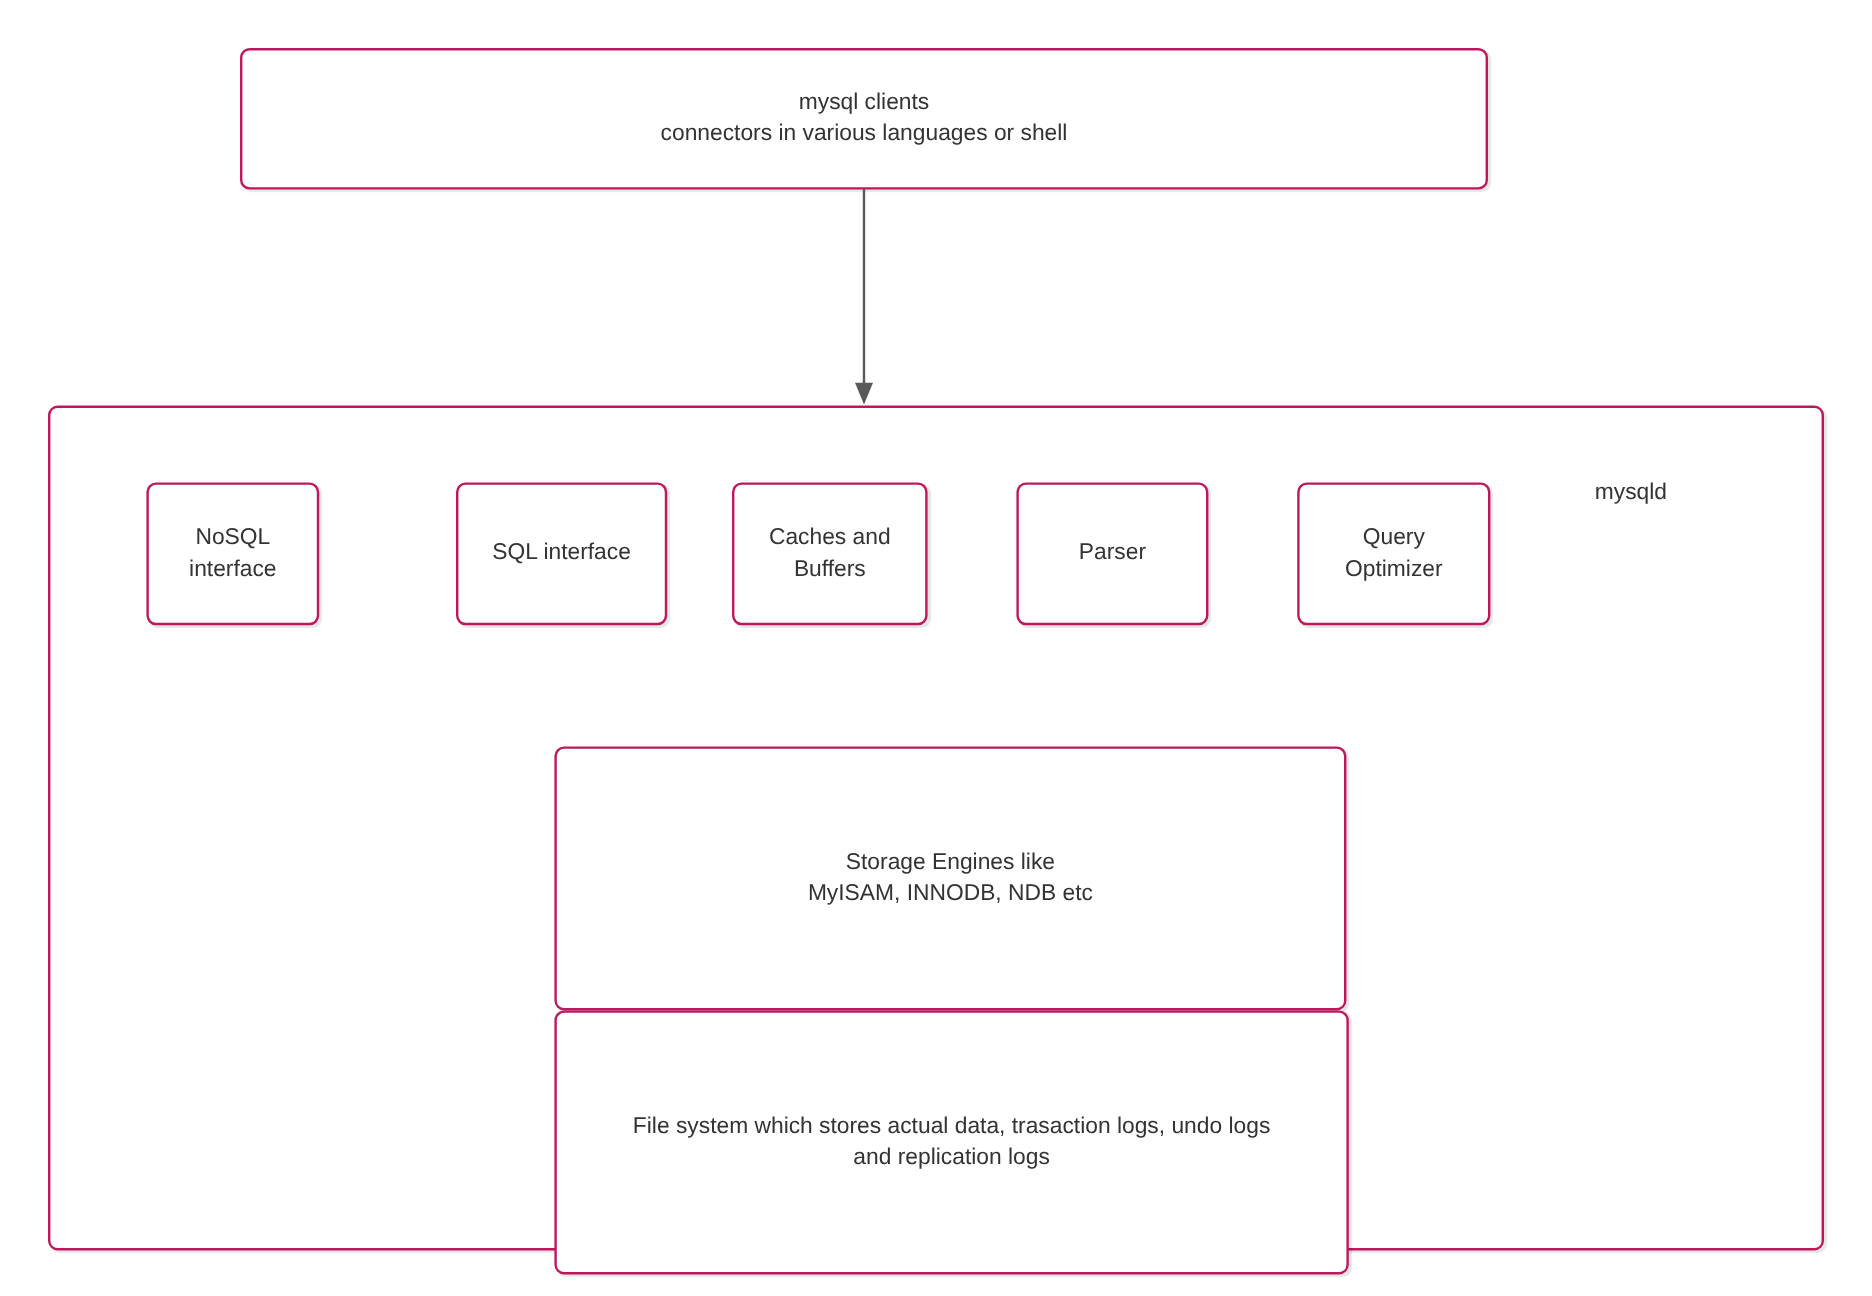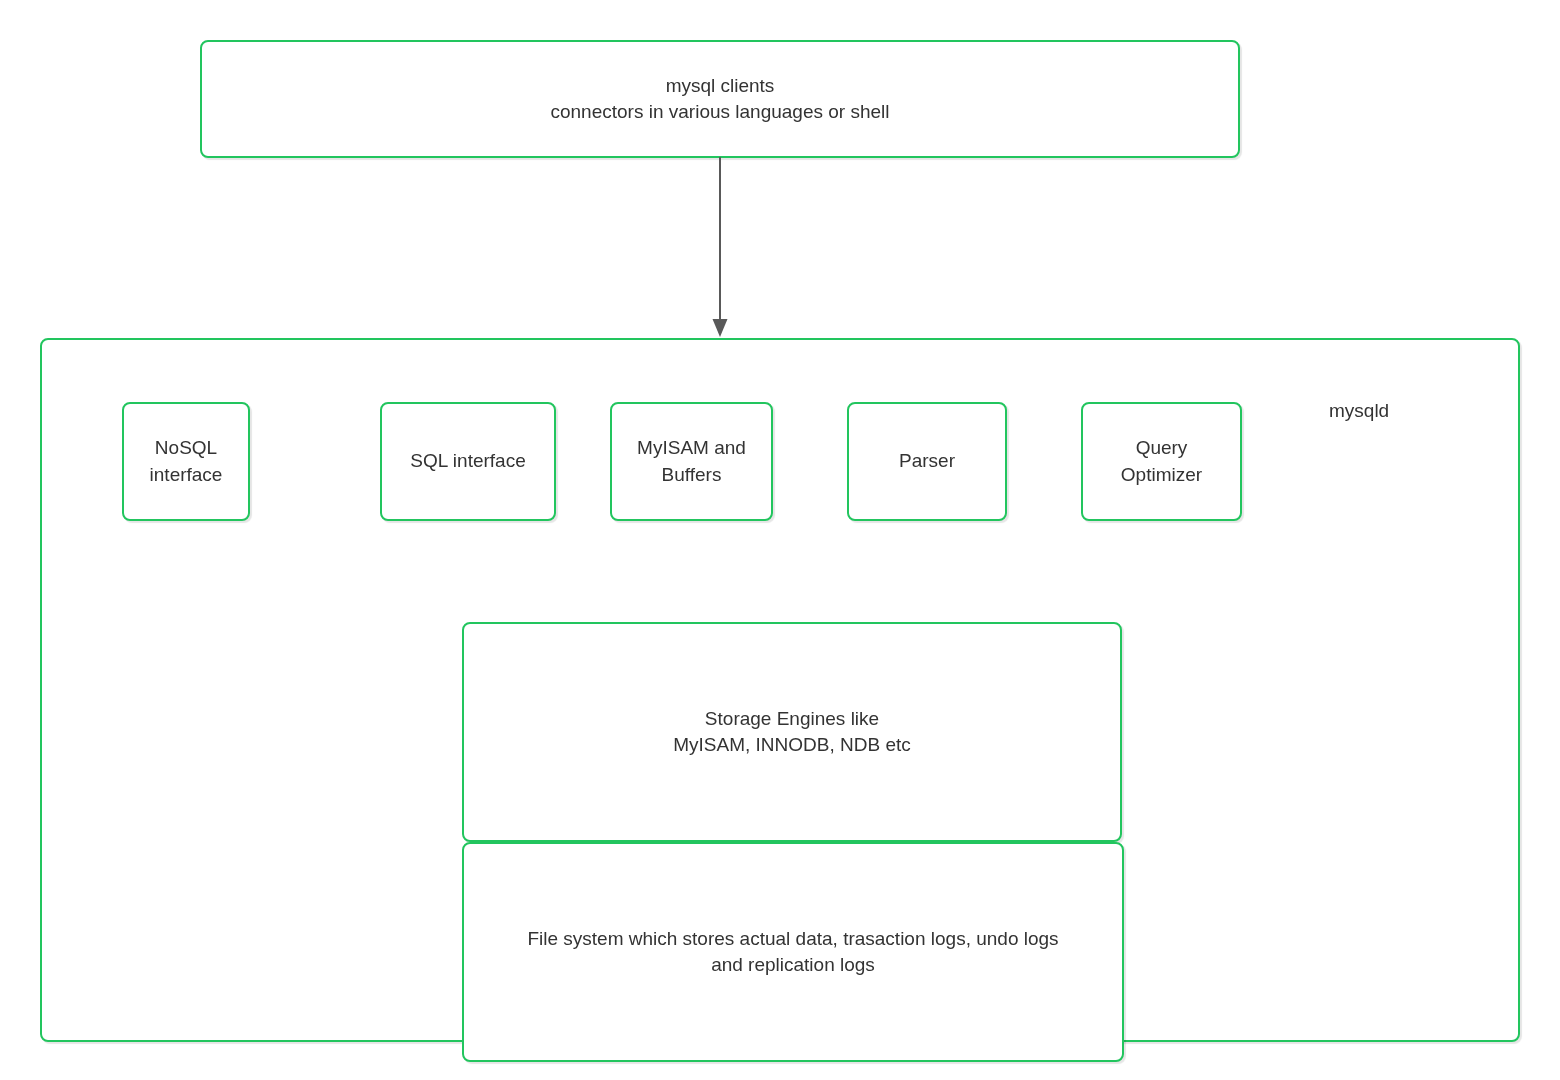--- a/index.html
+++ b/index.html
@@ -14,40 +14,40 @@
     background: #ffffff;
     font-family: "Liberation Sans", sans-serif;
     color: #333333;
     font-size: 19px;
     line-height: 1.38;
     overflow: hidden;
   }
   .box {
     position: absolute;
     box-sizing: border-box;
-    border: 2px solid #22c55e;
+    border: 2px solid #be185d;
     border-radius: 8px;
     background: #ffffff;
     display: flex;
     flex-direction: column;
     align-items: center;
     justify-content: center;
     text-align: center;
     box-shadow: 2px 2px 1px rgba(0,0,0,0.10);
   }
   .line { display: block; }
   .line:empty { display: none; }
 
   .client-box   { left: 200px;  top: 40px;  width: 1040px; height: 118px; }
   .mysqld-box   { left: 40px;   top: 338px; width: 1480px; height: 704px;
                   display: block; text-align: left; }
 
   
   .comp         { top: 62px; height: 119px; padding: 0 8px; }
-  .comp-nosql   { left: 80px;   width: 128px; }
+  .comp-nosql   { left: 80px;   width: 144px; }
   .comp-sql     { left: 338px;  width: 176px; }
   .comp-caches  { left: 568px;  width: 163px; }
   .comp-parser  { left: 805px;  width: 160px; }
   .comp-query   { left: 1039px; width: 161px; }
 
   .mysqld-label {
     position: absolute;
     left: 1287px;
     top: 58px;
     white-space: nowrap;
@@ -86,21 +86,21 @@
     <div class="box comp comp-nosql">
       <span class="line">NoSQL</span>
       <span class="line">interface</span>
     </div>
 
     <div class="box comp comp-sql">
       <span class="line">SQL interface</span>
     </div>
 
     <div class="box comp comp-caches">
-      <span class="line">MyISAM and</span>
+      <span class="line">Caches and</span>
       <span class="line">Buffers</span>
     </div>
 
     <div class="box comp comp-query">
       <span class="line">Query</span>
       <span class="line">Optimizer</span>
     </div>
 
     <div class="box comp comp-parser">
       <span class="line">Parser</span>

